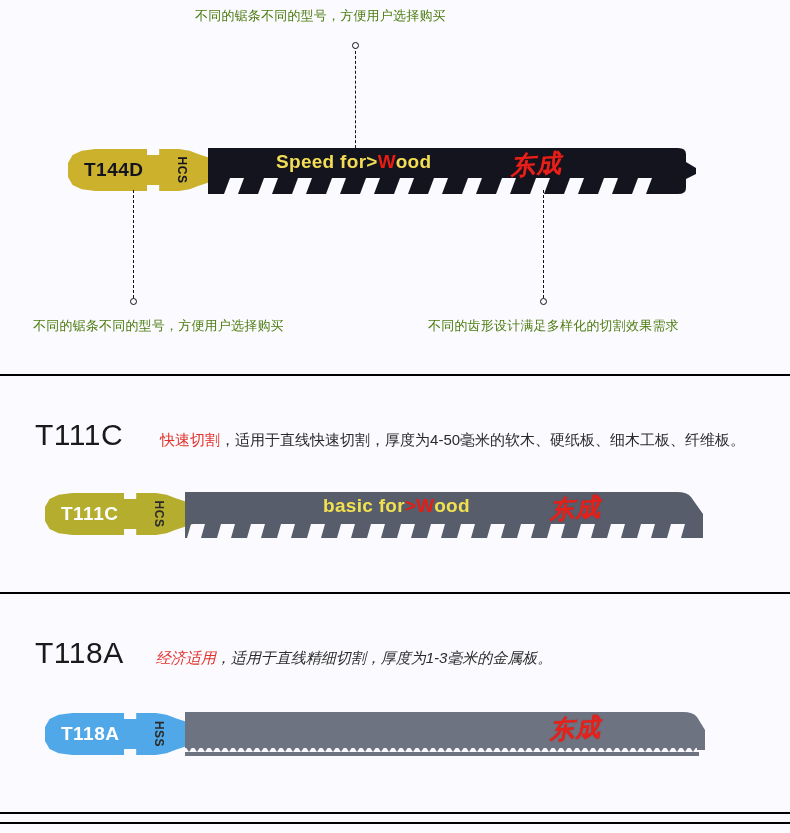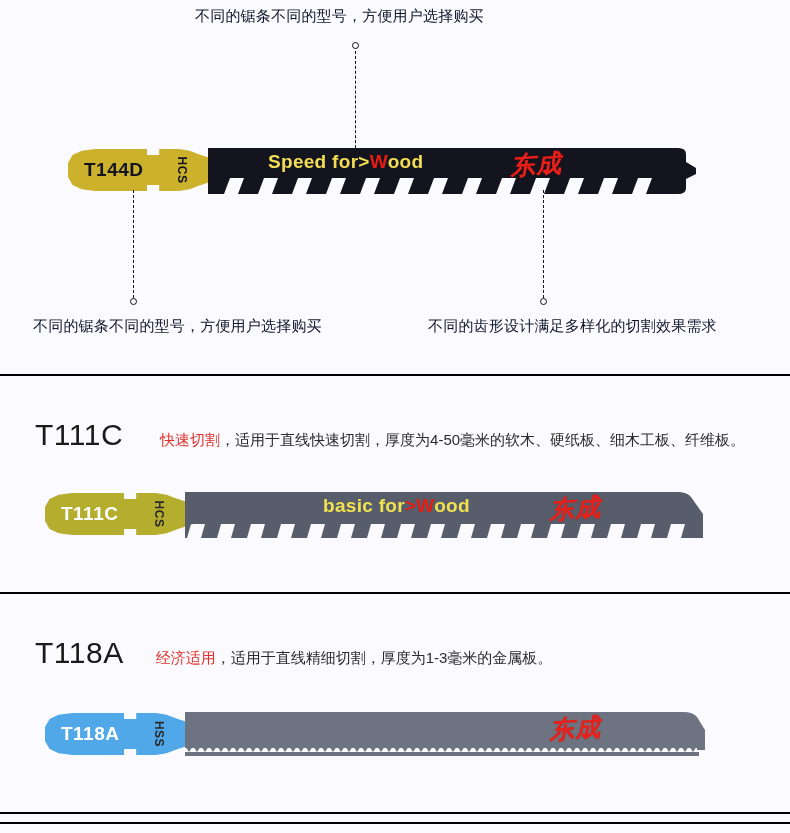--- a/index.html
+++ b/index.html
@@ -24,22 +24,22 @@
     position: absolute;
     left: 0;
     width: 790px;
     height: 0;
     border-top: 2px solid #000;
   }
 
   
   .anno-text {
     position: absolute;
-    font-size: 15px;
-    color: #0f172a;
+    font-size: 13px;
+    color: #4d7c0f;
     white-space: nowrap;
     letter-spacing: .2px;
   }
 
   .leader {
     position: absolute;
     width: 0;
     border-left: 1px dashed #111;
   }
   .leader-dot {
@@ -165,21 +165,21 @@
             L234,46 L240,30 L226,30 L220,46
             L200,46 L206,30 L192,30 L186,46
             L166,46 L172,30 L158,30 L152,46
             L132,46 L138,30 L124,30 L118,46
             L98,46 L104,30 L90,30 L84,46
             L64,46 L70,30 L56,30 L50,46
             L30,46 L36,30 L22,30 L16,46
             L0,46 Z"></path>
         </svg>
 
-        <div class="body-text" style="left:60px; color:#f2dd55;">
+        <div class="body-text" style="left:68px; color:#f2dd55;">
           <span>Speed for</span><span class="arrow">&gt;</span><span style="color:#e81c12;">W</span><span>ood</span>
         </div>
 
         <div class="brand" style="left:302px;">东成</div>
       </div>
     </div>
 
     <div class="leader" style="left:133px; top:190px; height:108px;"></div>
     <div class="leader-dot" style="left:130px; top:298px;"></div>
 
@@ -241,21 +241,21 @@
       </div>
     </div>
 
     <div class="divider" style="top:592px;"></div>
   </div>
 
   <div class="section">
 
     <div class="head-row" style="left:35px; top:636px;">
       <span class="model-title">T118A</span>
-      <span class="desc-wrap" style="margin-left:32px;">
+      <span class="desc-wrap" style="margin-left:32px;font-style:italic;">
         <span class="desc-tag">经济适用</span><span>，适用于直线精细切割，厚度为1-3毫米的金属板。</span>
       </span>
     </div>
 
     <div class="blade" style="left:45px; top:712px; width:670px; height:46px;">
 
       <div class="shank">
         <div class="shank-body" style="background:#51a8e8;"></div>
         <div class="shank-label" style="color:#ffffff;">T118A</div>
         <div class="shank-material" style="color:#2a2a2a;">HSS</div>

